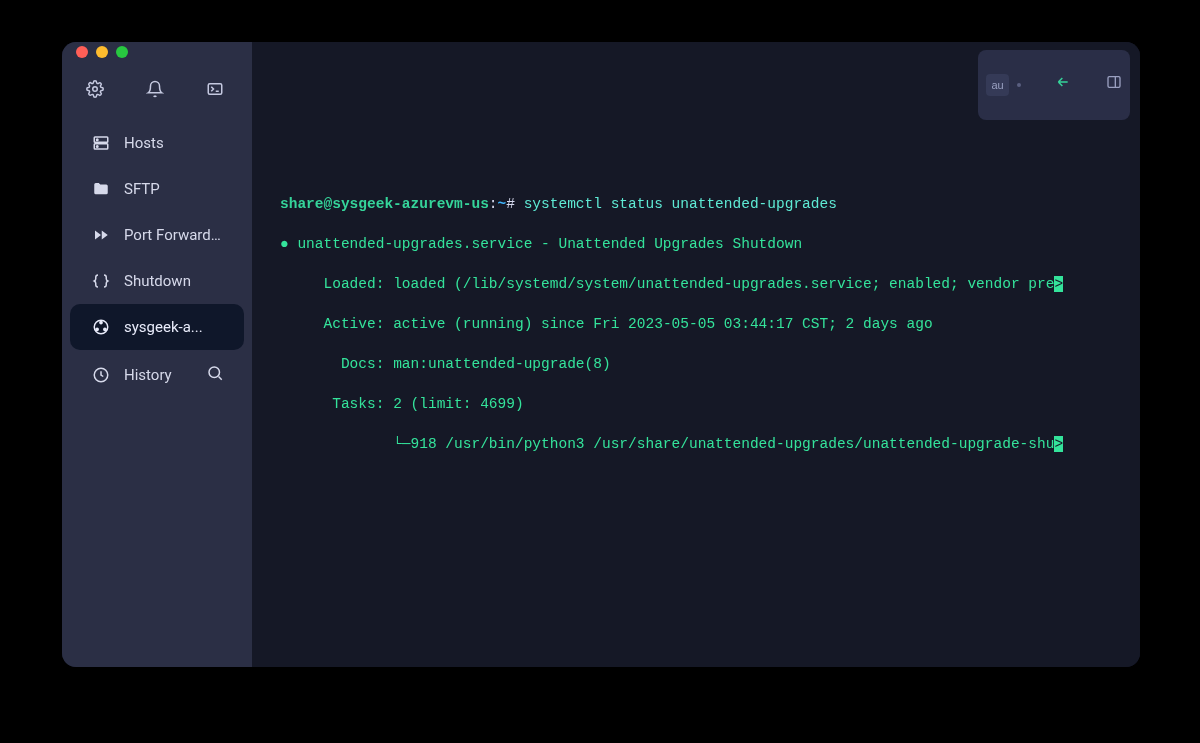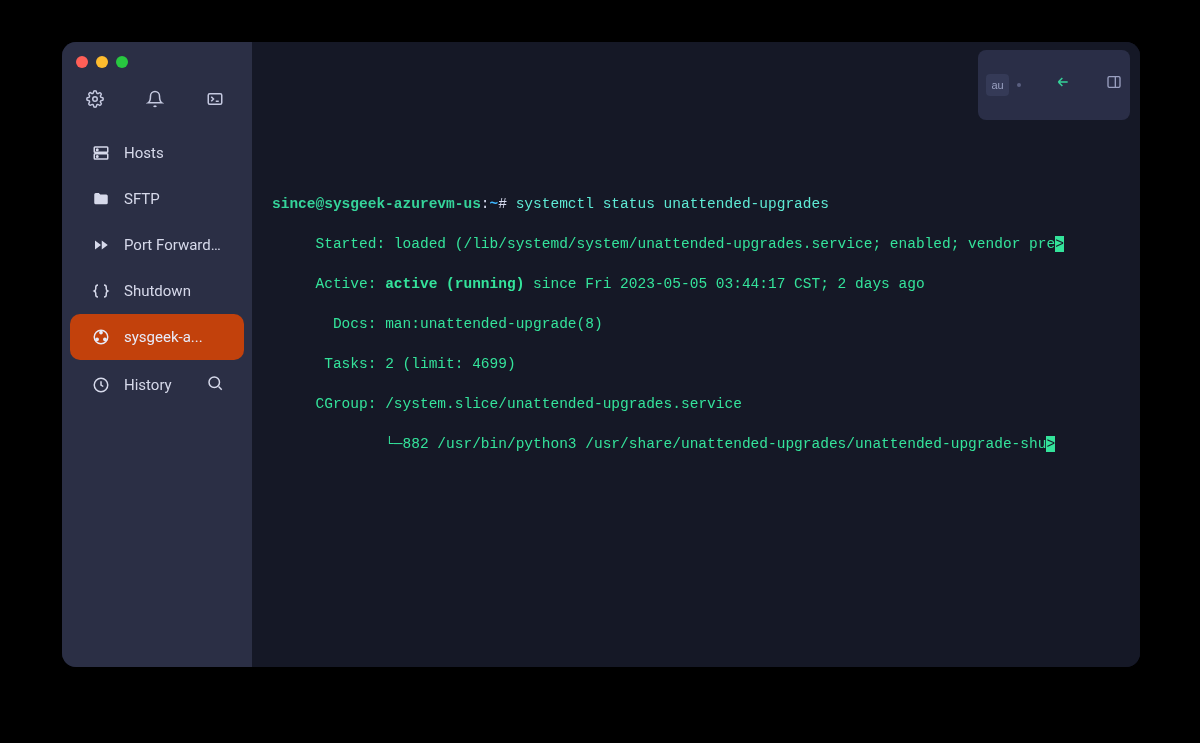--- a/index.html
+++ b/index.html
@@ -17,21 +17,21 @@
     box-shadow: 0 10px 40px rgba(0,0,0,.6);
     overflow: hidden;
   }
 
   
   .sidebar {
     width: 190px;
     background: #2b2f45;
     display: flex;
     flex-direction: column;
-    padding-top: 10px;
+    padding-top: 0;
   }
   .traffic {
     display: flex;
     gap: 8px;
     padding: 4px 0 22px 14px;
   }
   .traffic span {
     width: 12px; height: 12px; border-radius: 50%;
     display: inline-block;
   }
@@ -56,36 +56,36 @@
     color: #d6d9ea;
     font-size: 15px;
     cursor: pointer;
     border-radius: 10px;
     margin: 0 8px;
     white-space: nowrap;
     overflow: hidden;
     text-overflow: ellipsis;
   }
   .nav-item.active {
-    background: #c2410c;
+    background: #0f172a;
     color: #e8ebfa;
   }
   .nav-item svg { width: 18px; height: 18px; flex-shrink: 0; }
   .nav-label { overflow: hidden; text-overflow: ellipsis; }
   .nav-item .trail { margin-left: auto; }
 
   
   .term {
     flex: 1;
     background: #151826;
     color: #41e6a5;
     font-family: "SFMono-Regular", Menlo, Consolas, "Liberation Mono", monospace;
     font-size: 14.5px;
     line-height: 20px;
-    padding: 20px 8px 8px 20px;
+    padding: 20px 8px 8px 28px;
     position: relative;
     overflow: hidden;
     white-space: pre;
   }
   .term-toolbar {
     position: absolute;
     top: 8px; right: 10px;
     display: flex;
     align-items: center;
     gap: 8px;
@@ -103,21 +103,21 @@
     padding: 1px 5px;
     color: #9aa0c0;
     font-size: 11px;
   }
   .dot-sep { width:4px; height:4px; border-radius:50%; background:#5a5f80; }
 
   .c-prompt-user { color: #35d49a; font-weight: bold; }
   .c-prompt-path { color: #3fb6ff; font-weight: bold; }
   .c-cmd         { color: #5eead4; }
   .c-white       { color: #d7dbef; }
-  .c-bold-green  { color: #34e39b; font-weight: bold; text-align: center; }
+  .c-bold-green  { color: #34e39b; font-weight: normal; text-align: center; }
   .c-green       { color: #34e39b; }
   .c-dot         { color: #34e39b; }
   .eol-mark      { background: #34e39b; color: #151826; }
 
   .term-body { margin-top: 12px; }
   .line { display: block; }
 </style>
 </head>
 <body>
 
@@ -221,25 +221,25 @@
       </span>
       <span style="color:#9aa0c0">
         <svg viewBox="0 0 24 24" fill="none" stroke="currentColor" stroke-width="2">
             <rect x="3" y="4" width="18" height="16" rx="2"></rect>
             <path d="M14 4v16"></path>
           </svg>
       </span>
     </div>
 
     <div class="term-body">
-<span class="line"><span class="c-prompt-user">since@sysgeek-azurevm-us</span><span class="c-white">:</span><span class="c-prompt-path">~</span><span class="c-white">#</span><span class="c-cmd"> </span><span class="c-cmd">systemctl status unattended-upgrades</span></span>
-<span class="line"><span class="c-green">     Started: </span><span class="c-green">loaded (/lib/systemd/system/unattended-upgrades.service; enabled; vendor pre</span><span class="eol-mark">&gt;</span></span>
+<span class="line"><span class="c-prompt-user">share@sysgeek-azurevm-us</span><span class="c-white">:</span><span class="c-prompt-path">~</span><span class="c-white">#</span><span class="c-cmd"> </span><span class="c-cmd">systemctl status unattended-upgrades</span></span>
+<span class="line"><span class="c-dot">●</span><span class="c-green"> unattended-upgrades.service - Unattended Upgrades Shutdown</span></span>
+<span class="line"><span class="c-green">     Loaded: </span><span class="c-green">loaded (/lib/systemd/system/unattended-upgrades.service; enabled; vendor pre</span><span class="eol-mark">&gt;</span></span>
 <span class="line"><span class="c-green">     Active: </span><span class="c-bold-green">active (running)</span><span class="c-green"> since Fri 2023-05-05 03:44:17 CST; 2 days ago</span></span>
 <span class="line"><span class="c-green">       Docs: </span><span class="c-green">man:unattended-upgrade(8)</span></span>
 <span class="line"><span class="c-green">      Tasks: </span><span class="c-green">2 (limit: 4699)</span></span>
-<span class="line"><span class="c-green">     CGroup: </span><span class="c-green">/system.slice/unattended-upgrades.service</span></span>
-<span class="line"><span class="c-green">             └─882 /usr/bin/python3 /usr/share/unattended-upgrades/unattended-upgrade-shu</span><span class="eol-mark">&gt;</span></span>
+<span class="line"><span class="c-green">             └─918 /usr/bin/python3 /usr/share/unattended-upgrades/unattended-upgrade-shu</span><span class="eol-mark">&gt;</span></span>
 <span class="line"></span>
 
     </div>
   </div>
 
 </div>
 
 </body></html>

